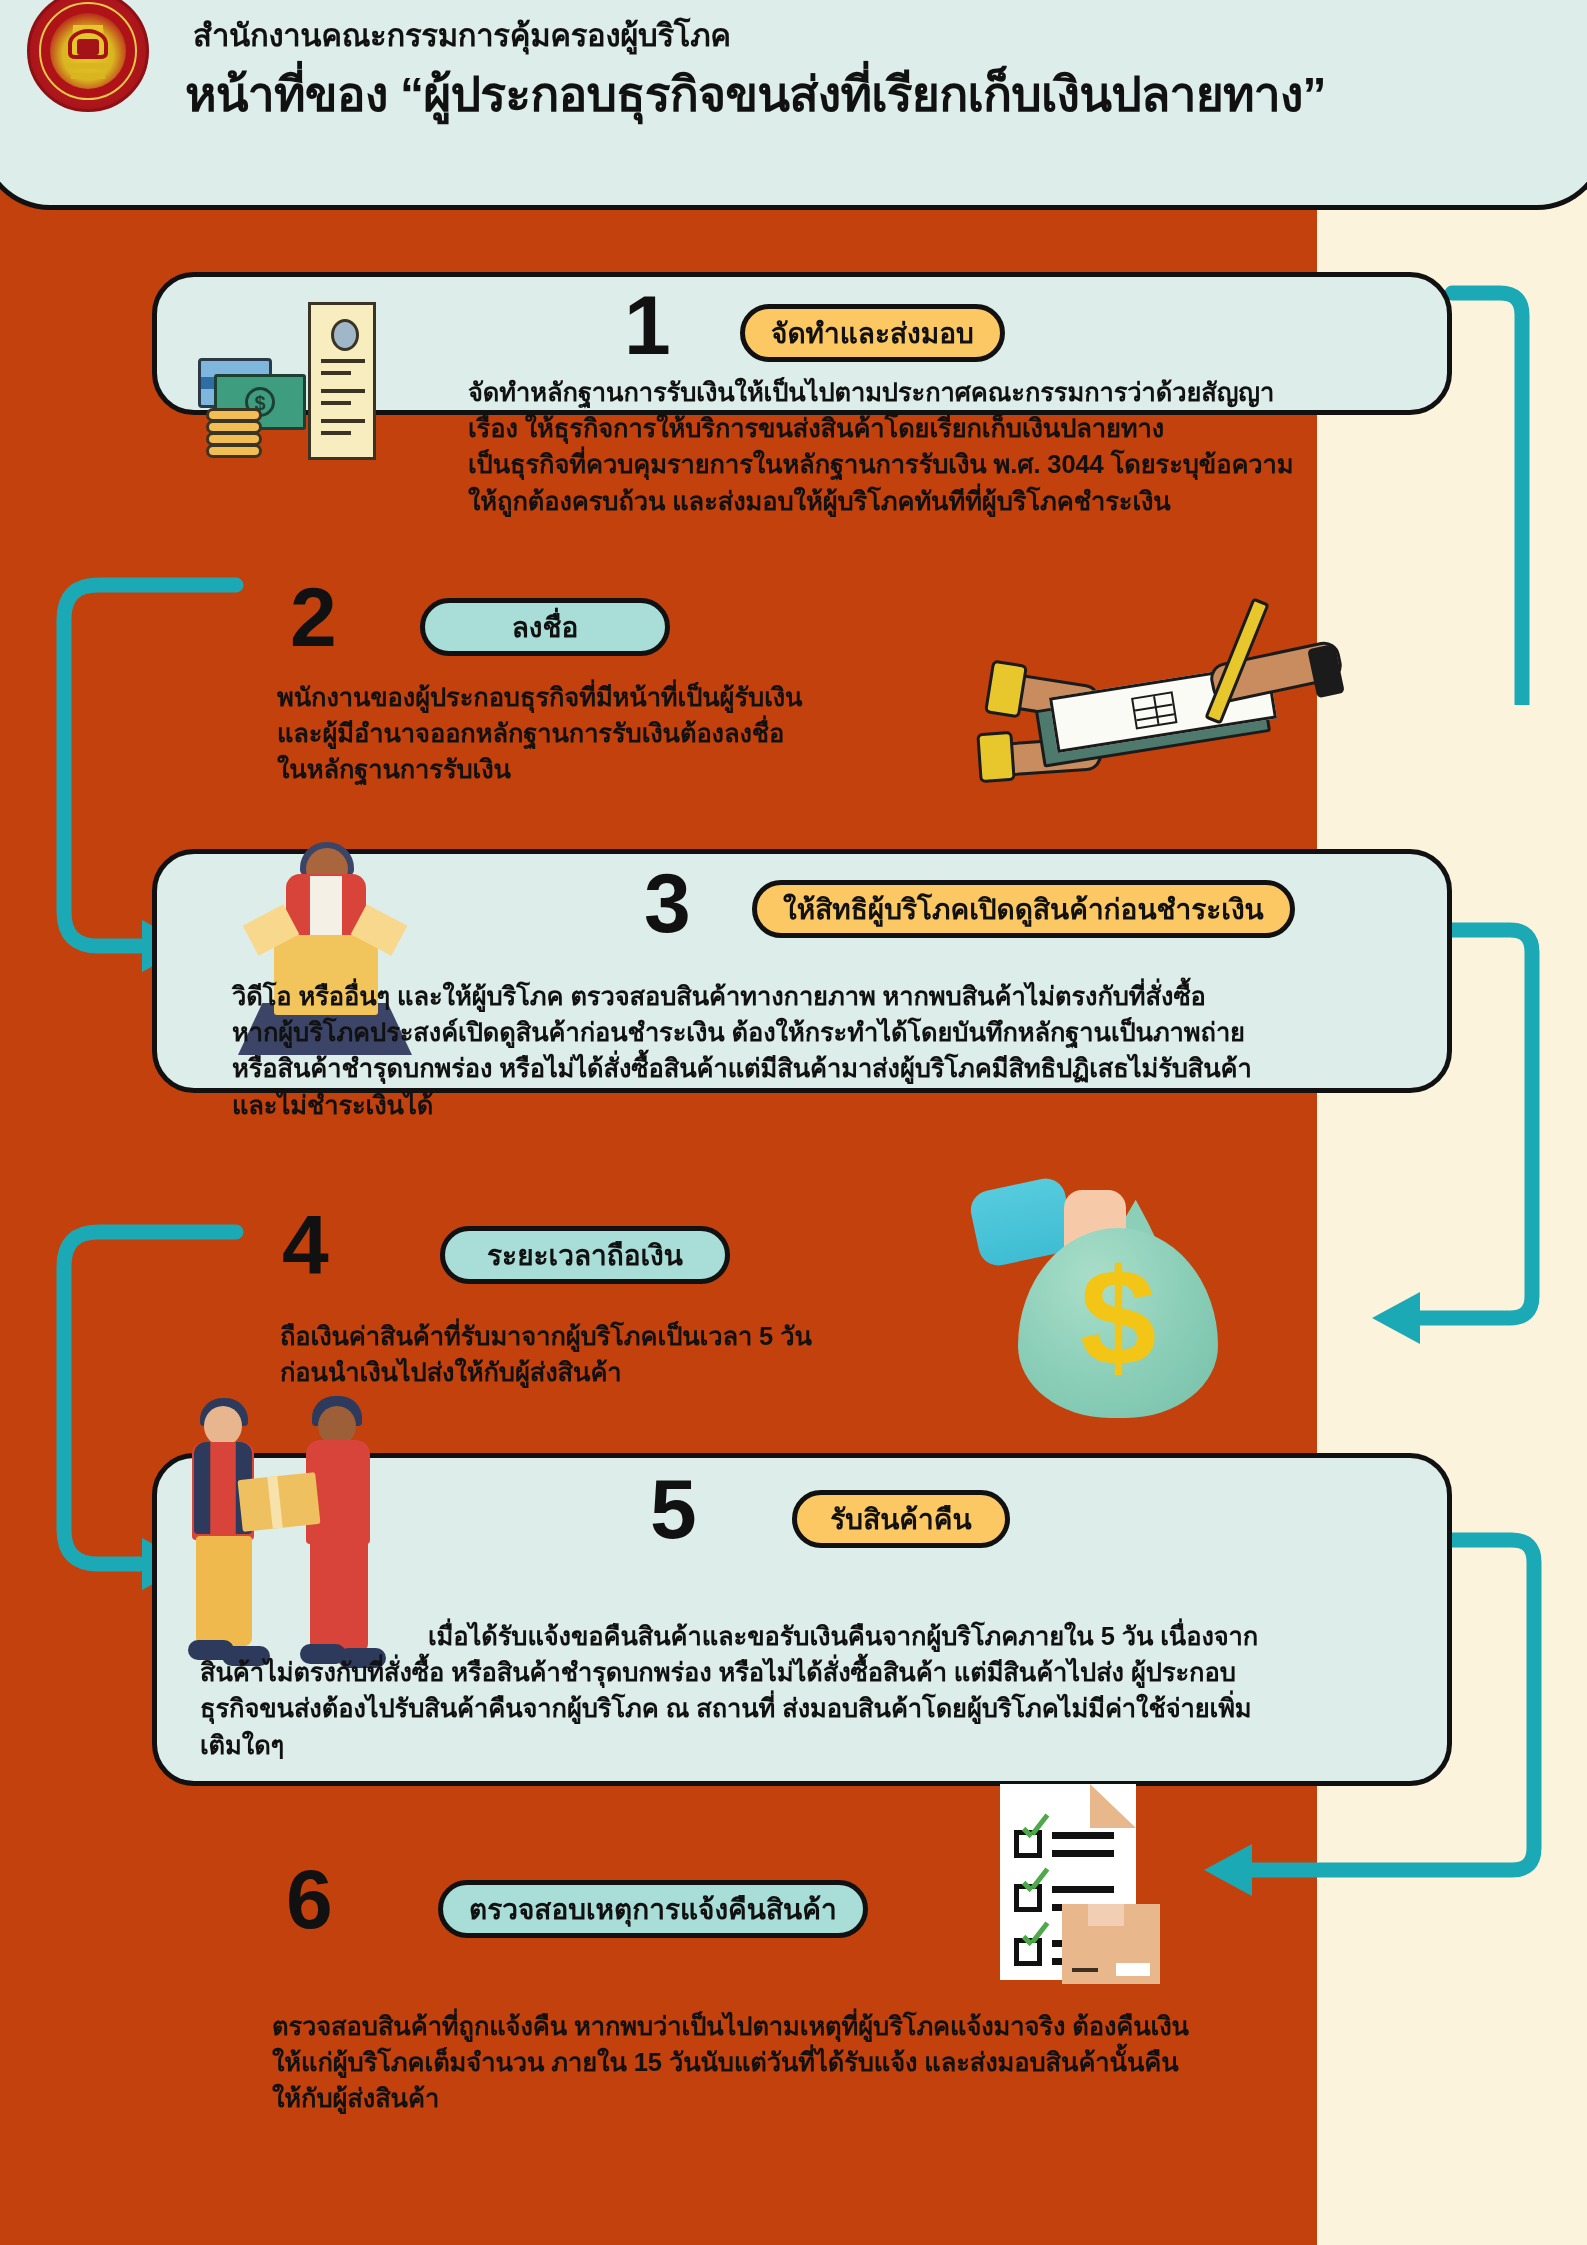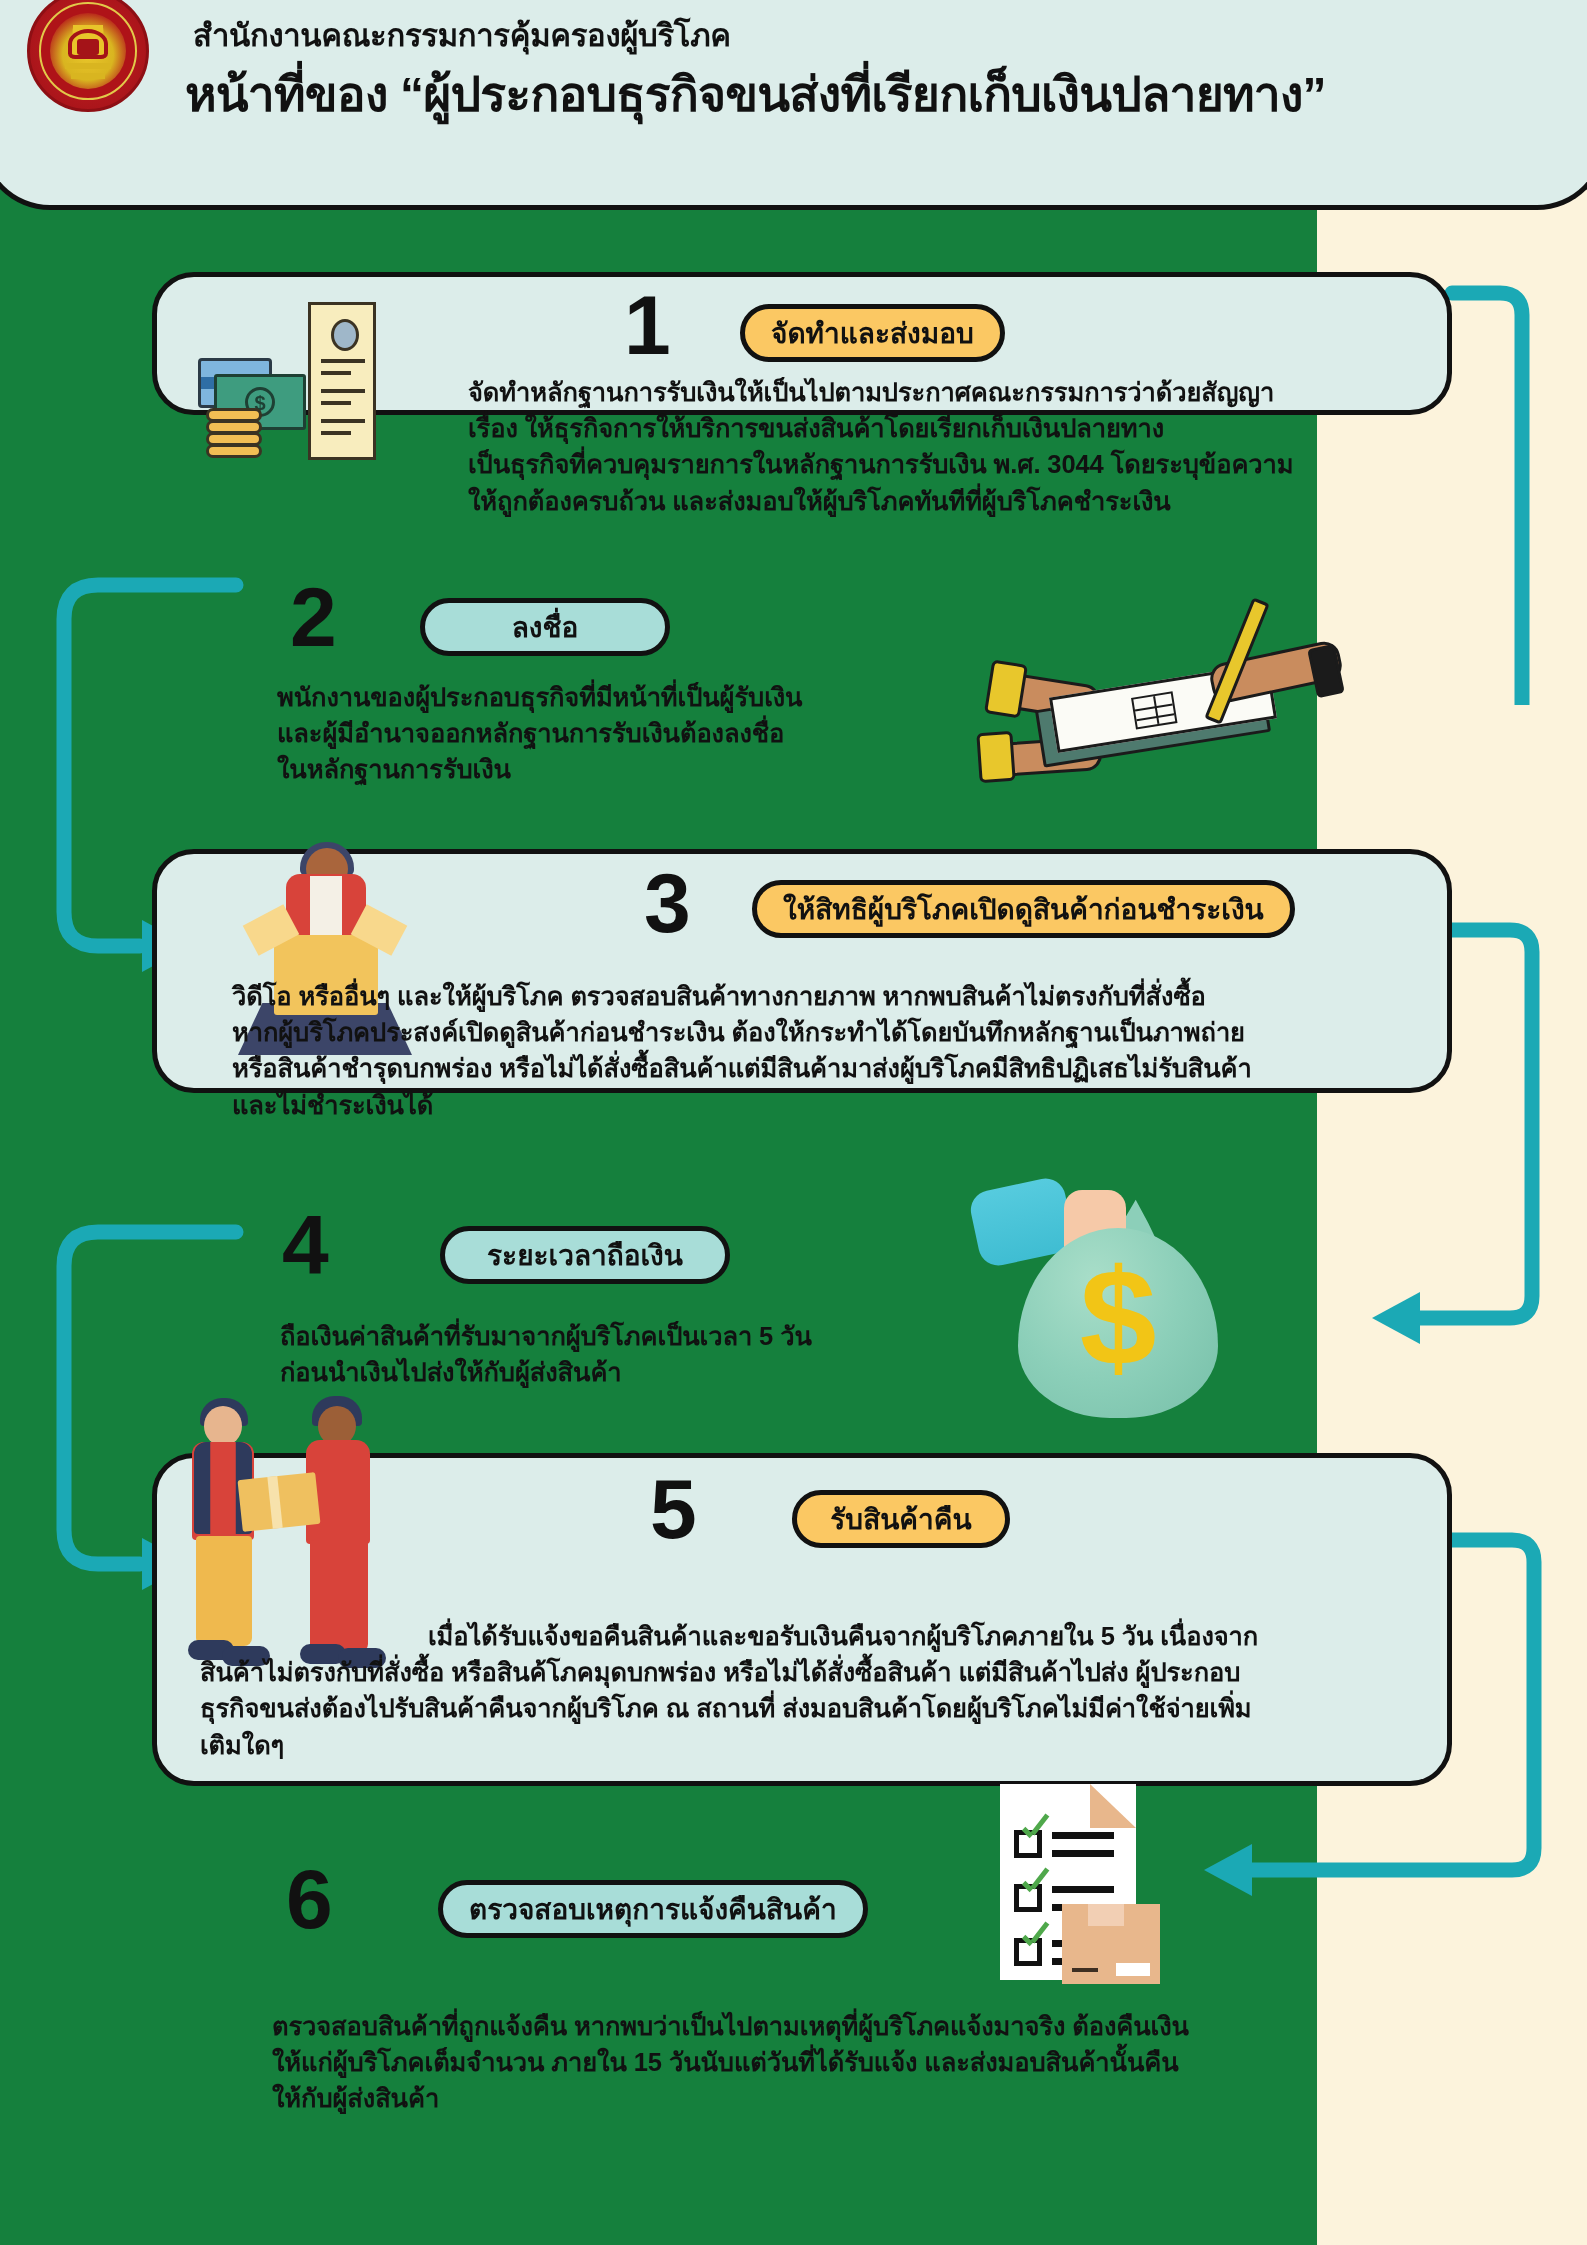--- a/index.html
+++ b/index.html
@@ -2,21 +2,21 @@
 <html><head>
 <meta charset="utf-8">
 <style>
   * { box-sizing: border-box; margin: 0; padding: 0; }
   html, body {
     width: 1587px; height: 2245px;
     background: #FCF3DC;
     font-family: "Liberation Sans", "DejaVu Sans", sans-serif;
     overflow: hidden;
   }
-  #page { position: relative; width: 1317px; height: 2245px; background: #15803d; }
+  #page { position: relative; width: 1317px; height: 2245px; background: #c2410c; }
 
   
   .header-band {
     position: absolute; left: -20px; top: -40px;
     width: 1627px; height: 250px;
     background: #DCEDEA;
     border: 5px solid #111;
     border-top: none;
     border-radius: 0 0 70px 70px;
   }
@@ -408,21 +408,21 @@
     <div class="p2legs"></div>
       <div class="p2shoe1"></div>
       <div class="p2shoe2"></div>
     <div class="parcel"></div>
   </div>
 
   <div class="stepnum" style="left:650px; top:1472px;">5</div>
   <div class="badge yellow" style="left:792px; top:1490px; width:218px;text-align:right;">รับสินค้าคืน</div>
   <div class="body-text" style="left:200px; top:1618px;">
     <div style="padding-left:228px;">เมื่อได้รับแจ้งขอคืนสินค้าและขอรับเงินคืนจากผู้บริโภคภายใน 5 วัน เนื่องจาก</div>
-    <div>สินค้าไม่ตรงกับที่สั่งซื้อ หรือสินค้โภคมุดบกพร่อง หรือไม่ได้สั่งซื้อสินค้า แต่มีสินค้าไปส่ง ผู้ประกอบ</div>
+    <div>สินค้าไม่ตรงกับที่สั่งซื้อ หรือสินค้าชำรุดบกพร่อง หรือไม่ได้สั่งซื้อสินค้า แต่มีสินค้าไปส่ง ผู้ประกอบ</div>
     <div>ธุรกิจขนส่งต้องไปรับสินค้าคืนจากผู้บริโภค ณ สถานที่ ส่งมอบสินค้าโดยผู้บริโภคไม่มีค่าใช้จ่ายเพิ่ม</div>
     <div>เติมใดๆ</div>
   </div>
 
   <div class="illus ill-check">
     <div class="sheet"></div>
     <div class="fold"></div>
     <div class="row" style="top:48px;">
       <div class="cb"></div>
         <div class="tick"></div>

